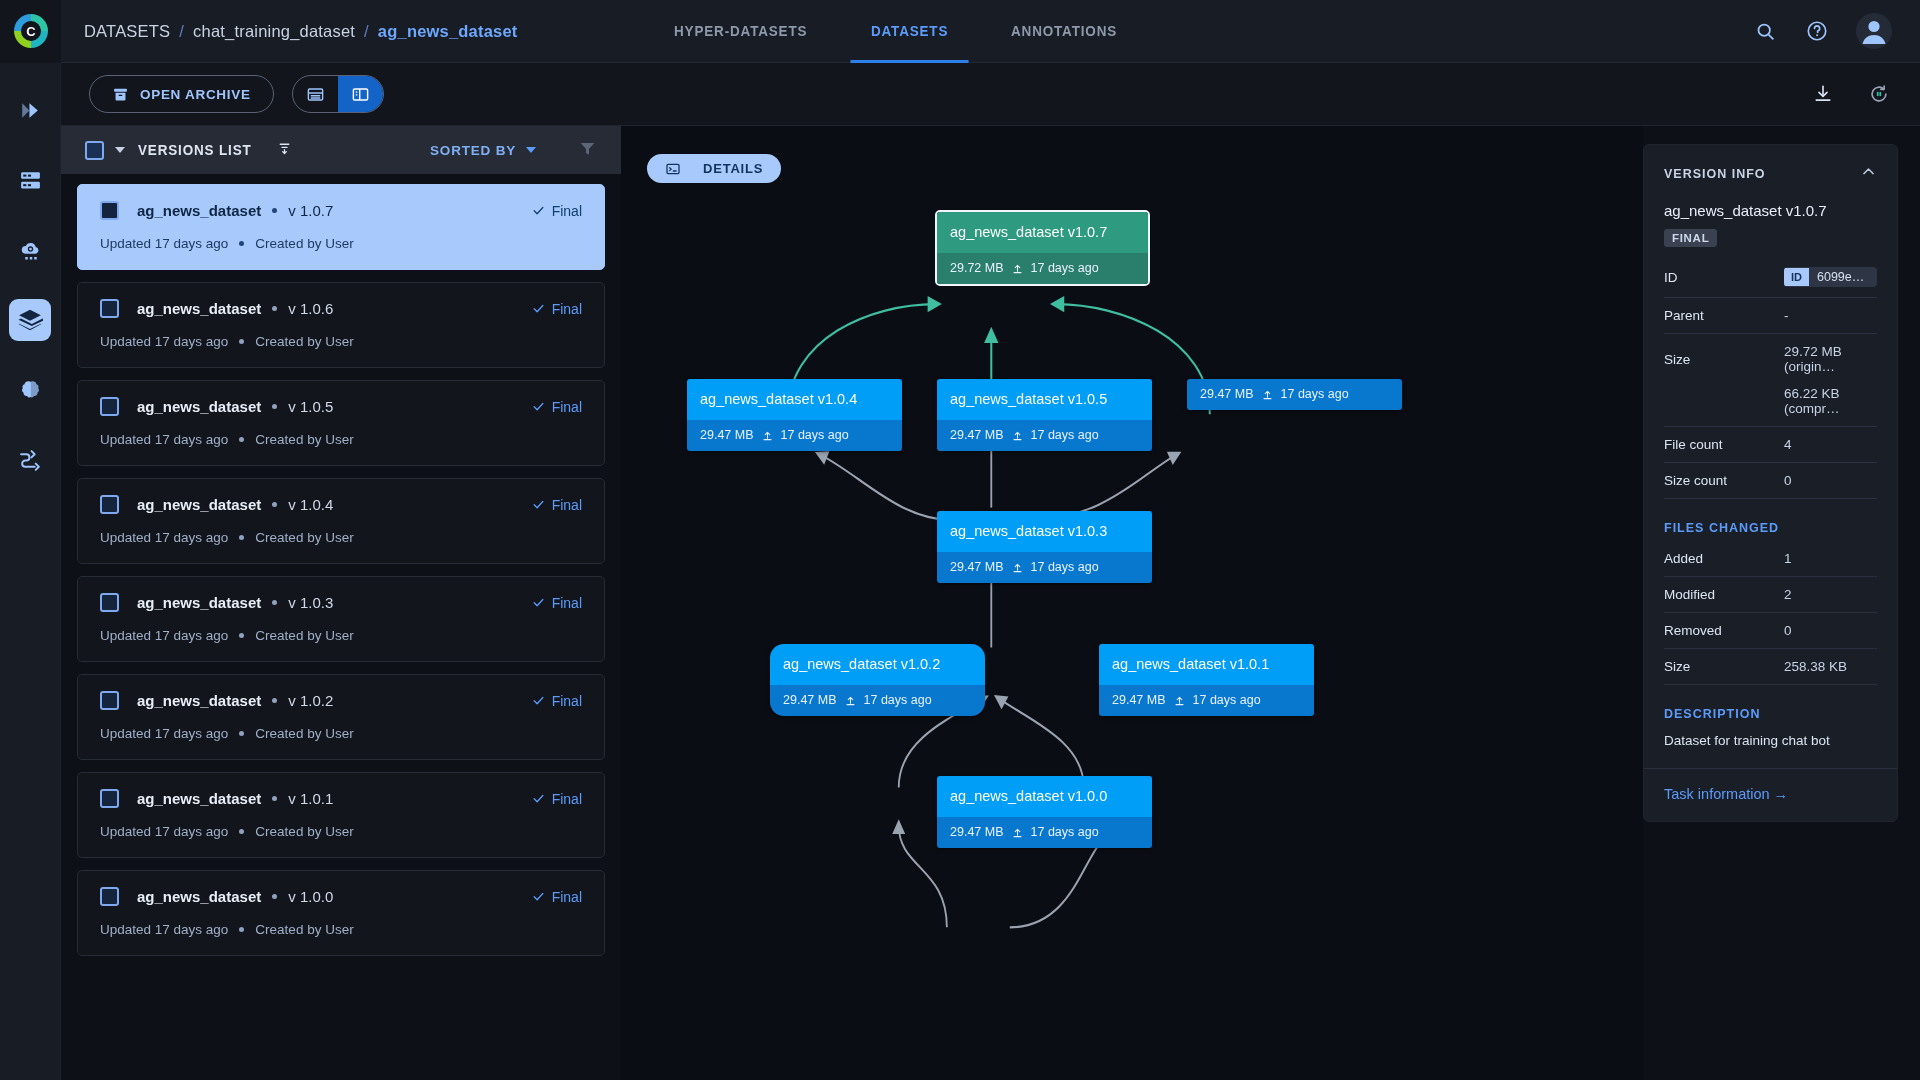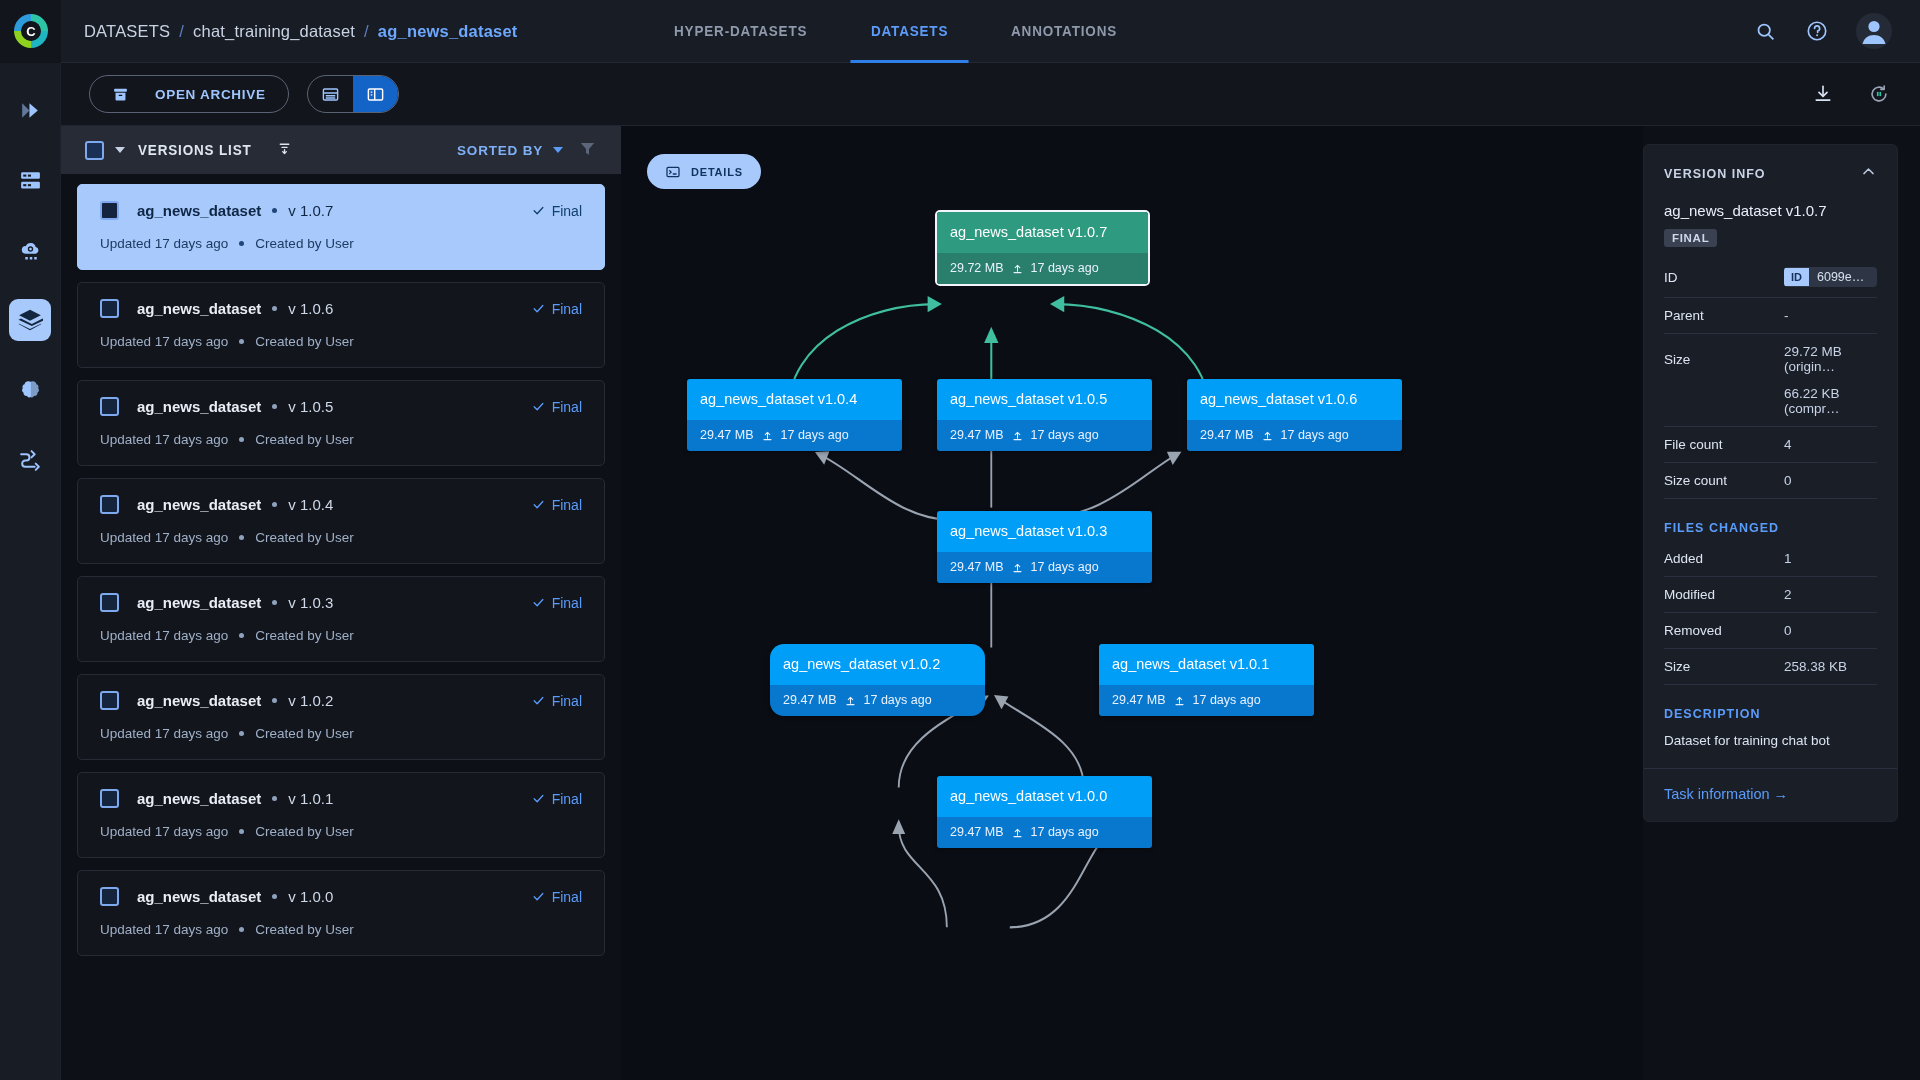--- a/index.html
+++ b/index.html
@@ -76,21 +76,21 @@
   .main { flex: 1; display: flex; flex-direction: column; min-width: 0; background: #0d1016; }
 
   .toolbar {
     height: 63px; flex: 0 0 63px; background: #12151c;
     display: flex; align-items: center; padding: 0 28px;
     border-bottom: 1px solid #20242e;
   }
   .btn-outline {
     height: 38px; border: 1px solid #5a6374; border-radius: 19px;
     background: transparent; color: #9ec5fe;
-    display: flex; align-items: center; gap: 26px;
+    display: flex; align-items: center; gap: 11px;
     padding: 0 22px; font-size: 13.5px; font-weight: bold; letter-spacing: .7px;
   }
   .seg {
     margin-left: 18px; display: flex; height: 38px;
     border: 1px solid #5a6374; border-radius: 19px; overflow: hidden;
   }
   .seg-btn {
     width: 45px; display: flex; align-items: center; justify-content: center;
     color: #9ec5fe; background: transparent;
   }
@@ -109,21 +109,21 @@
   .cb {
     width: 19px; height: 19px; border: 2px solid #7fa9ef; border-radius: 3px;
     background: #1a3054; flex: 0 0 19px;
   }
   .cb.dark { background: #14243c; }
   .caret { width: 0; height: 0; border-left: 5px solid transparent; border-right: 5px solid transparent; border-top: 6px solid #c6d2e4; margin-left: 11px; }
   .vhead-title {
     margin-left: 13px; font-size: 14.5px; font-weight: bold;
     letter-spacing: .9px; color: #dfe6f1; transform: scaleX(.93); transform-origin: left;
   }
-  .vhead-right { margin-left: auto; display: flex; align-items: center; gap: 15px; }
+  .vhead-right { margin-left: auto; display: flex; align-items: center; gap: 42px; }
   .sorted-by { display: flex; align-items: center; gap: 10px; color: #7fb0f5; font-size: 13.5px; font-weight: bold; letter-spacing: .8px; }
   .caret-sm { width: 0; height: 0; border-left: 5px solid transparent; border-right: 5px solid transparent; border-top: 6px solid #5b9cfb; }
 
   .vlist { flex: 1; overflow: hidden; padding: 10px 16px 0 16px; }
   .vitem {
     border: 1px solid #262b36; border-radius: 5px;
     background: #12151c; margin-bottom: 12px;
     padding: 16px 22px 18px 22px;
   }
   .vitem.sel { background: #a8c9fb; border-color: #a8c9fb; }
@@ -135,23 +135,23 @@
   .vrow2 { margin-top: 16px; font-size: 13.5px; color: #9fb0c8; display: flex; align-items: center; }
   .vitem.sel .vname, .vitem.sel .vver { color: #0f2745; }
   .vitem.sel .vrow2 { color: #1d3b63; }
   .vitem.sel .vstat { color: #10406f; }
   .vitem.sel .vdot { background: #20457a; }
 
   
   .graph { flex: 1; position: relative; background: #0a0d13; min-width: 0; }
   .details-btn {
     position: absolute; left: 26px; top: 28px;
-    height: 35px; border-radius: 18px; background: #a8c9fb; color: #10335f;
-    display: flex; align-items: center; gap: 10px; padding: 0 18px;
-    font-size: 11px; font-weight: bold; letter-spacing: .8px; z-index: 5;
+    height: 29px; border-radius: 18px; background: #a8c9fb; color: #10335f;
+    display: flex; align-items: center; gap: 22px; padding: 0 18px;
+    font-size: 13px; font-weight: bold; letter-spacing: .8px; z-index: 5;
   }
   .gnode {
     position: absolute; border-radius: 3px; overflow: hidden;
     width: 215px; z-index: 3;
     box-shadow: 0 1px 4px rgba(0,0,0,.4);
   }
   .gnode .nt { padding: 12px 13px 13px 13px; font-size: 14.5px; color: #fff; }
   .gnode .nb { padding: 8px 13px 9px 13px; font-size: 12.5px; color: #eaf2ff; display: flex; align-items: center; gap: 7px; }
   .gnode.blue .nt { background: #009ef7; }
   .gnode.blue .nb { background: #0878cf; }
@@ -606,21 +606,20 @@
               <svg width="13" height="13" viewBox="0 0 24 24" fill="none" stroke="#eaf2ff" stroke-width="1.9" stroke-linecap="round">
                   <path d="M12 17V6.5"></path>
                   <path d="M7.8 10.4 12 6.2l4.2 4.2"></path>
                   <path d="M5.5 19.6h13"></path>
                 </svg>
               <span>17 days ago</span>
             </div>
           </div>
 
           <div class="gnode blue" style="left:566px; top:253px;">
-            <div class="nt">ag_news_dataset v1.0.6</div>
             <div class="nb">
               <span>29.47 MB</span>
               <svg width="13" height="13" viewBox="0 0 24 24" fill="none" stroke="#eaf2ff" stroke-width="1.9" stroke-linecap="round">
                   <path d="M12 17V6.5"></path>
                   <path d="M7.8 10.4 12 6.2l4.2 4.2"></path>
                   <path d="M5.5 19.6h13"></path>
                 </svg>
               <span>17 days ago</span>
             </div>
           </div>

